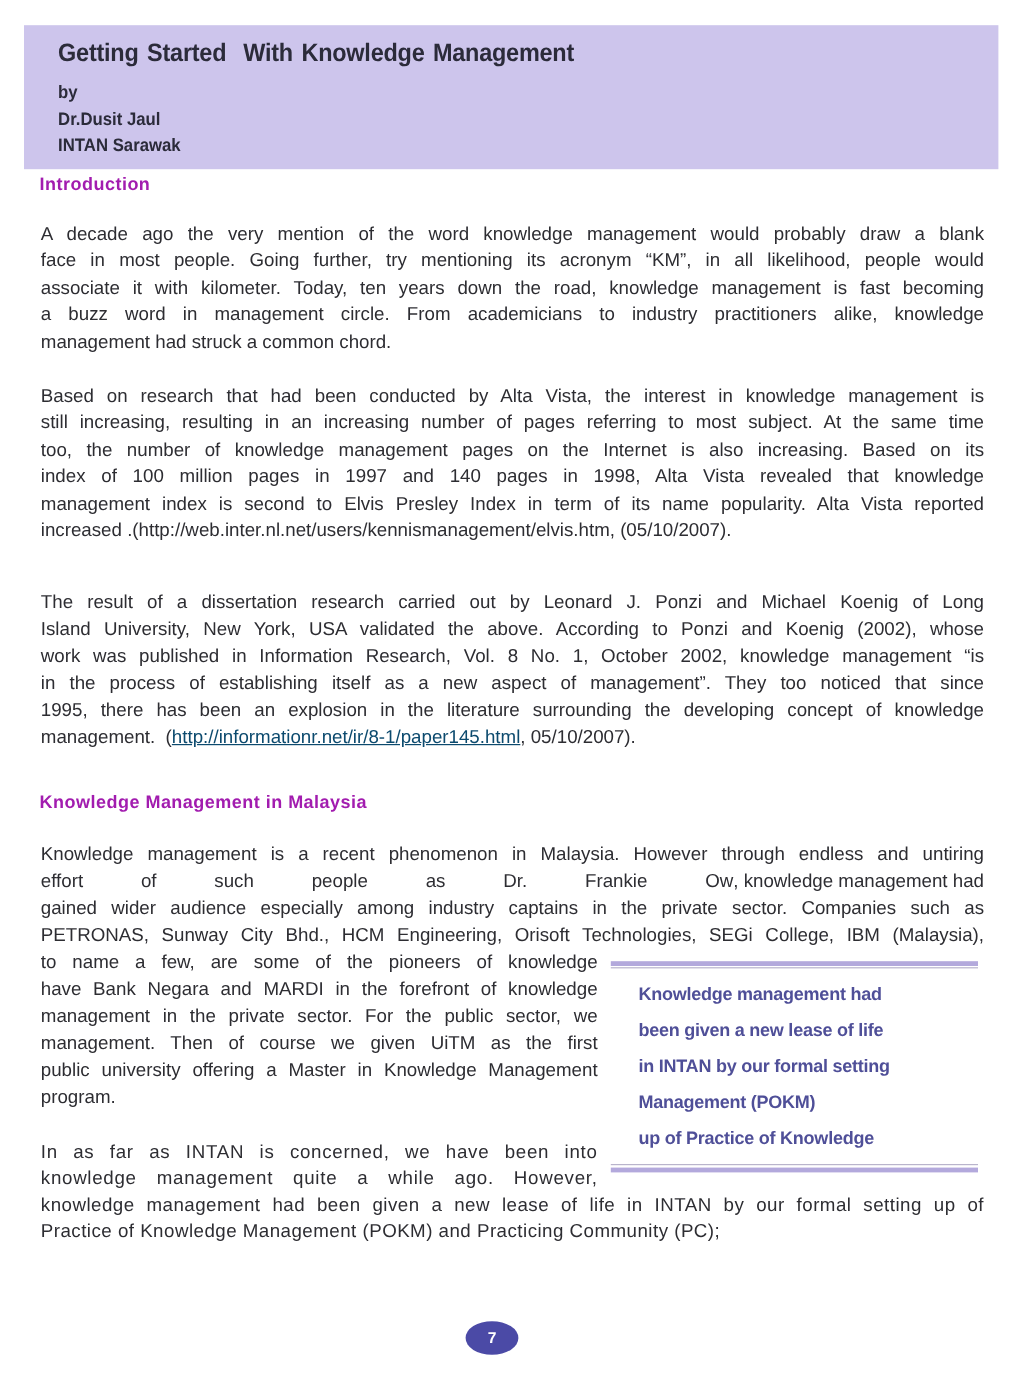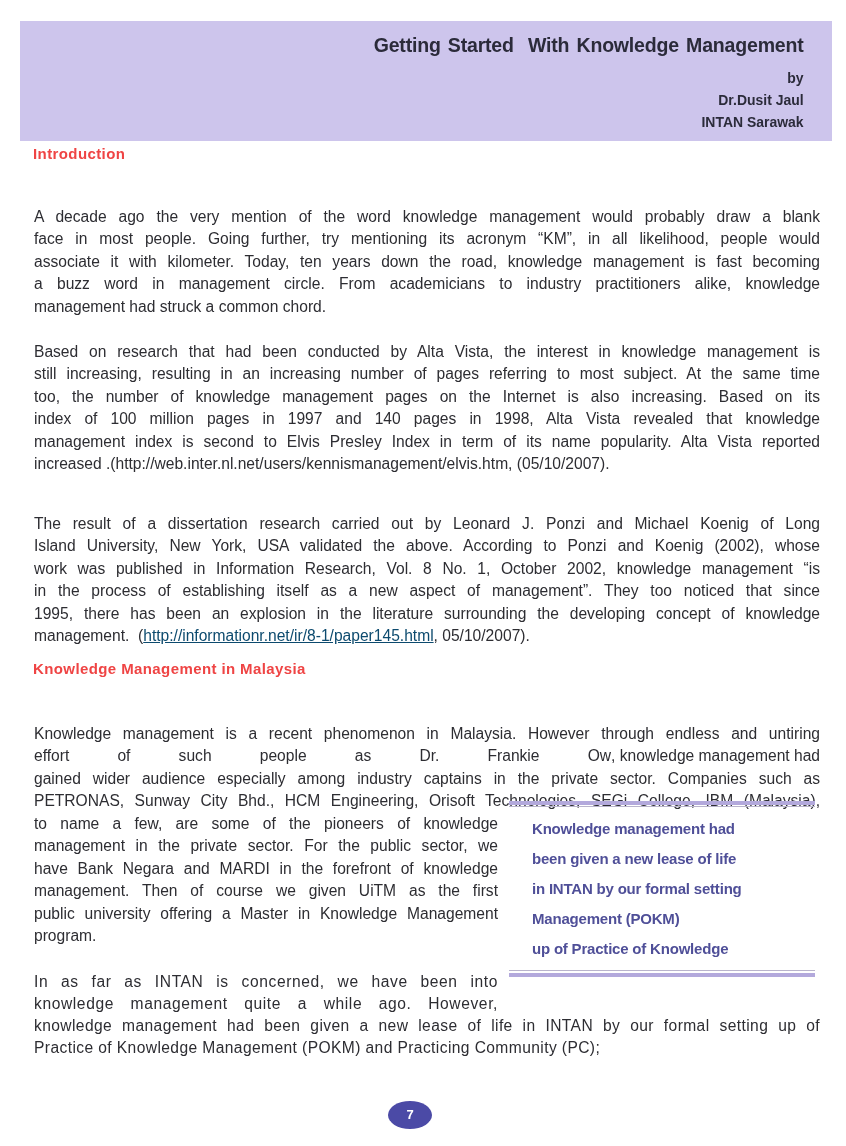--- a/index.html
+++ b/index.html
@@ -1,45 +1,45 @@
 <!DOCTYPE html>
 <html><head>
 <meta charset="utf-8">
 <style>
   html, body { margin: 0; padding: 0; background: #ffffff; }
   body { width: 846px; height: 1146px; position: relative; overflow: hidden; font-family: "Liberation Sans", sans-serif; color: #2a2a2e; }
 
   .header-band {
     position: absolute; left: 20px; top: 21px; width: 812px; height: 120px;
     background: #cdc5ec;
-    text-align: right;
+    text-align: left;
   }
   .doc-title {
     position: absolute; left: 0; right: 0; top: 12px;
     font-family: "Liberation Sans", sans-serif; font-weight: bold; font-size: 21px;
     color: #2b2b3a; letter-spacing: -0.2px; word-spacing: 2px;
     transform: scaleX(0.93);
   }
   .doc-by, .doc-author, .doc-affil {
     position: absolute; left: 0; right: 0; font-weight: bold; font-size: 15px; color: #2b2b3a;
     transform: scaleX(0.93);
   }
   .doc-by { top: 48px; }
   .doc-author { top: 70px; }
   .doc-affil { top: 92px; }
 
   .section-heading {
-    position: absolute; left: 33px; font-weight: bold; font-size: 15px; color: #ef4444;
+    position: absolute; left: 33px; font-weight: bold; font-size: 15px; color: #a21caf;
     letter-spacing: 0.4px;
   }
 
   .para {
     position: absolute; left: 34px; width: 786px;
     font-size: 15.6px; line-height: 22.4px; color: #2d2d32;
-    text-align: justify; text-align-last: left; margin-top: 21px;
+    text-align: justify; text-align-last: left;
   }
   .para .line { display: block; text-align: justify; text-align-last: justify; white-space: nowrap; }
   .para .line.last { text-align-last: left; }
 
   .link { color: #0c4a6e; text-decoration: underline; }
 
   .narrow { width: 464px; }
 
   .pullquote-top {
     position: absolute; left: 509px; top: 801px; width: 306px; height: 6px;
@@ -103,22 +103,22 @@
 
 <div class="para" style="top:702px;">
   <span class="line">Knowledge management is a recent phenomenon in Malaysia. However through endless and untiring</span>
   <span class="line" style="white-space:pre;"><span>effort of such people as Dr. Frankie Ow</span><span style="float:right;">, knowledge management had</span></span>
   <span class="line">gained wider audience especially among industry captains in the private sector. Companies such as</span>
   <span class="line">PETRONAS, Sunway City Bhd., HCM Engineering, Orisoft Technologies, SEGi College, IBM (Malaysia),</span>
 </div>
 
 <div class="para narrow" style="top:792px;">
   <span class="line">to name a few, are some of the pioneers of knowledge</span>
+  <span class="line">have Bank Negara and MARDI in the forefront of knowledge</span>
   <span class="line">management in the private sector. For the public sector, we</span>
-  <span class="line">have Bank Negara and MARDI in the forefront of knowledge</span>
   <span class="line">management. Then of course we given UiTM as the first</span>
   <span class="line">public university offering a Master in Knowledge Management</span>
   <span class="line last">program.</span>
 </div>
 
 <div class="para narrow" style="top:950px; letter-spacing:0.6px;">
   <span class="line">In as far as INTAN is concerned, we have been into</span>
   <span class="line">knowledge management quite a while ago. However,</span>
 </div>
 <div class="para" style="top:994px; letter-spacing:0.4px;">

